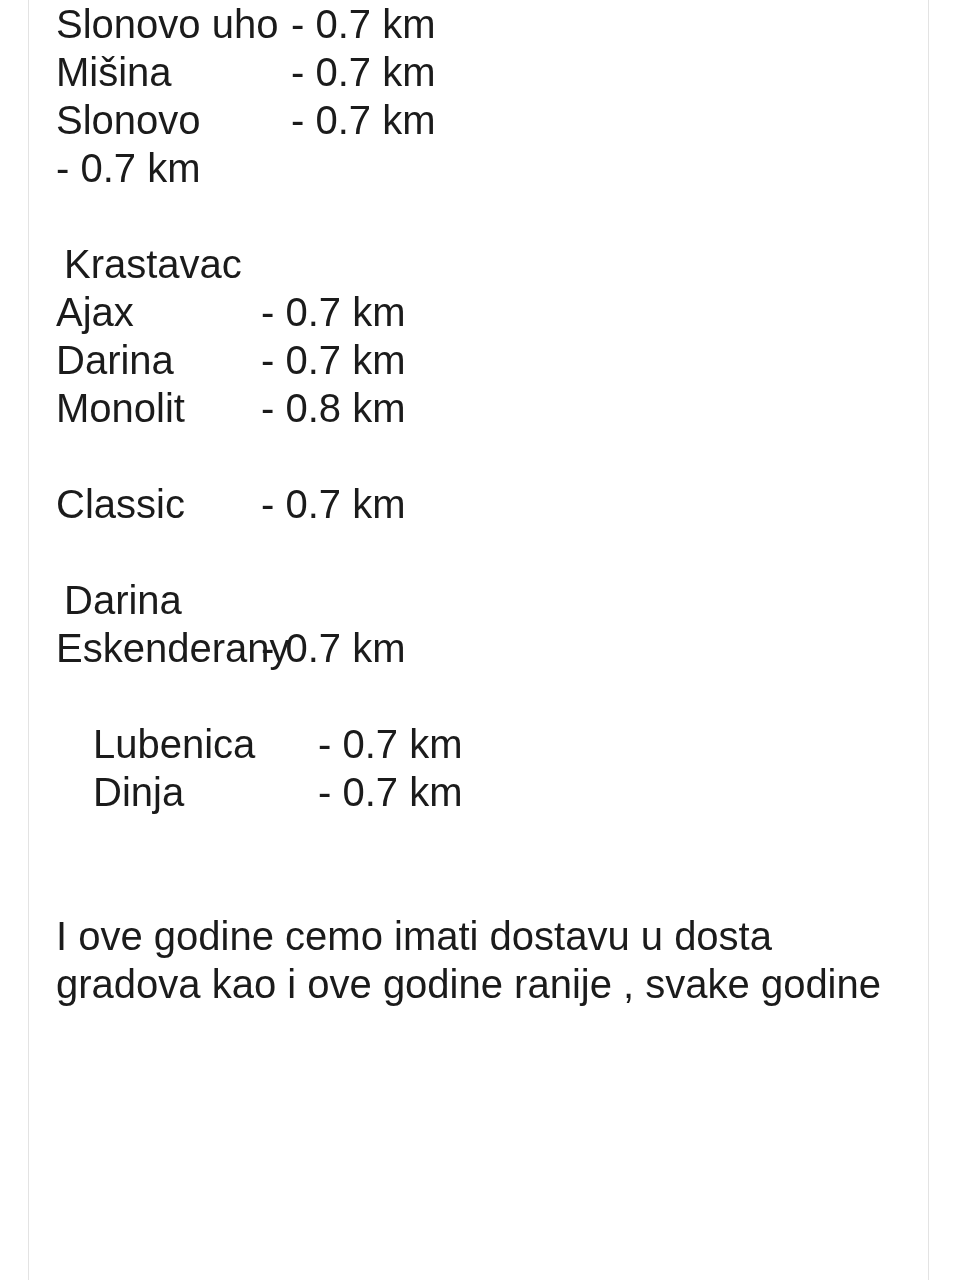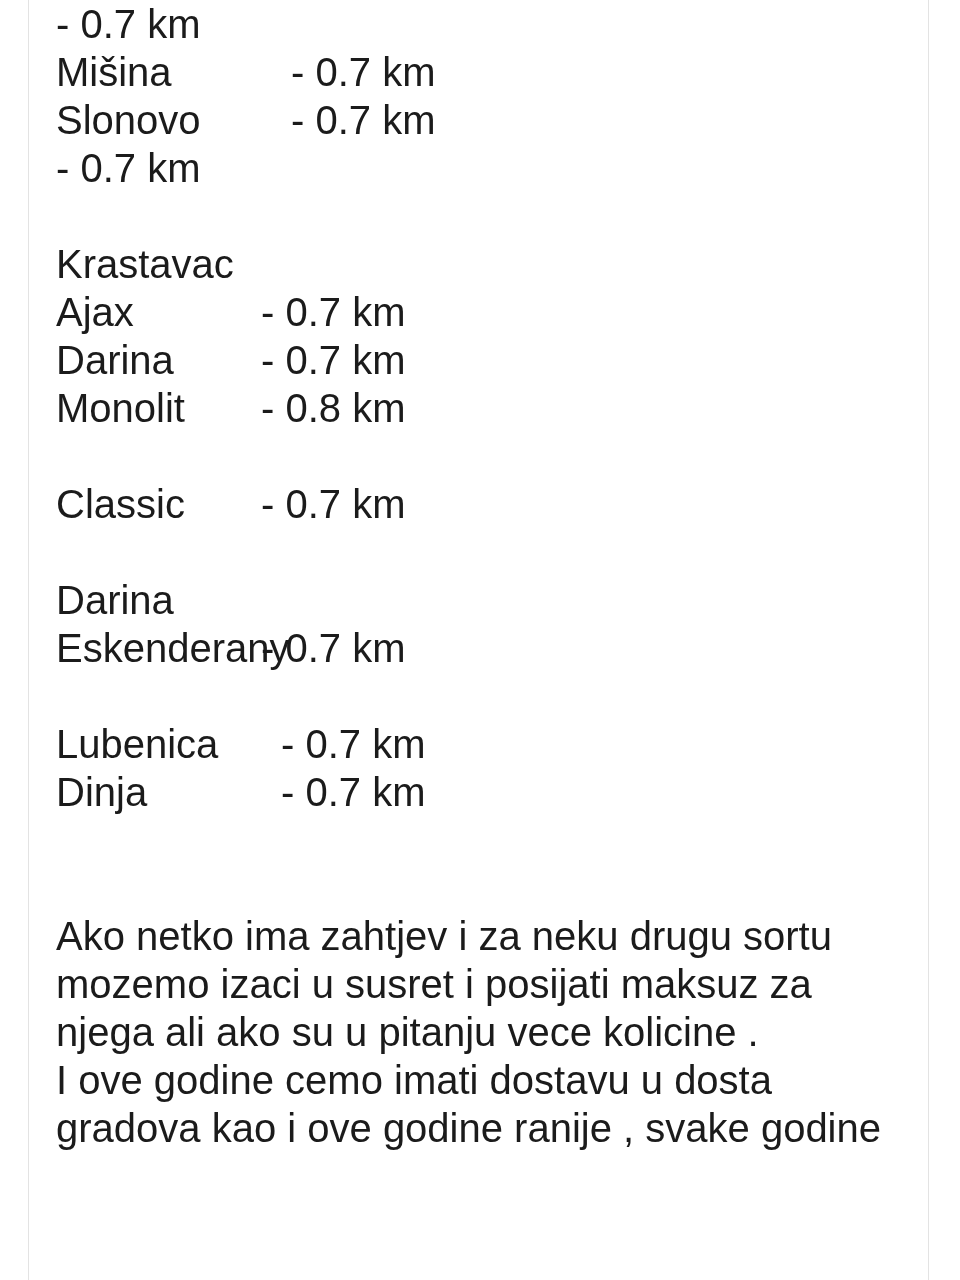--- a/index.html
+++ b/index.html
@@ -57,25 +57,26 @@
   }
   .row .name {
     display: inline-block;
   }
   .row .dist {
     display: inline-block;
   }
   
   .w-235 .name { width: 235px; }
   .w-205 .name { width: 205px; }
-  .w-225 .name { width: 225px; }
+  .w-225 .name { width: 225px; margin-left: 37px; }
   .header-row {
     font-size: 40px;
     line-height: 48px;
     white-space: pre;
+    margin-left: 8px;
   }
   .spacer {
     height: 48px;
   }
   .para {
     font-size: 40px;
     line-height: 48px;
     margin: 0;
     width: 850px;
   }
@@ -87,20 +88,21 @@
 <body>
 
 <div class="page">
   <div class="rule-left"></div>
   <div class="rule-right"></div>
 
   <div class="content">
 
     <div class="list-block w-235">
       <div class="row">
+        <span class="name">Slonovo uho</span>
         <span class="dist">- 0.7 km</span>
       </div>
       <div class="row">
         <span class="name">Mišina</span>
         <span class="dist">- 0.7 km</span>
       </div>
       <div class="row">
         <span class="name">Slonovo</span>
         <span class="dist">- 0.7 km</span>
       </div>
@@ -155,25 +157,20 @@
       </div>
       <div class="row">
         <span class="name">Dinja</span>
         <span class="dist">- 0.7 km</span>
       </div>
     </div>
 
     <div class="spacer"></div>
     <div class="spacer"></div>
 
-    <div class="para">
-      <div class="para-line">Ako netko ima zahtjev i za neku drugu sortu</div>
-      <div class="para-line">mozemo izaci u susret i posijati maksuz za</div>
-      <div class="para-line">njega ali ako su u pitanju vece kolicine .</div>
-    </div>
 
     <div class="para">
       <div class="para-line">I ove godine cemo imati dostavu u dosta</div>
       <div class="para-line">gradova kao i ove godine ranije , svake godine</div>
     </div>
 
     <div class="spacer"></div>
 
   </div>
 </div>

